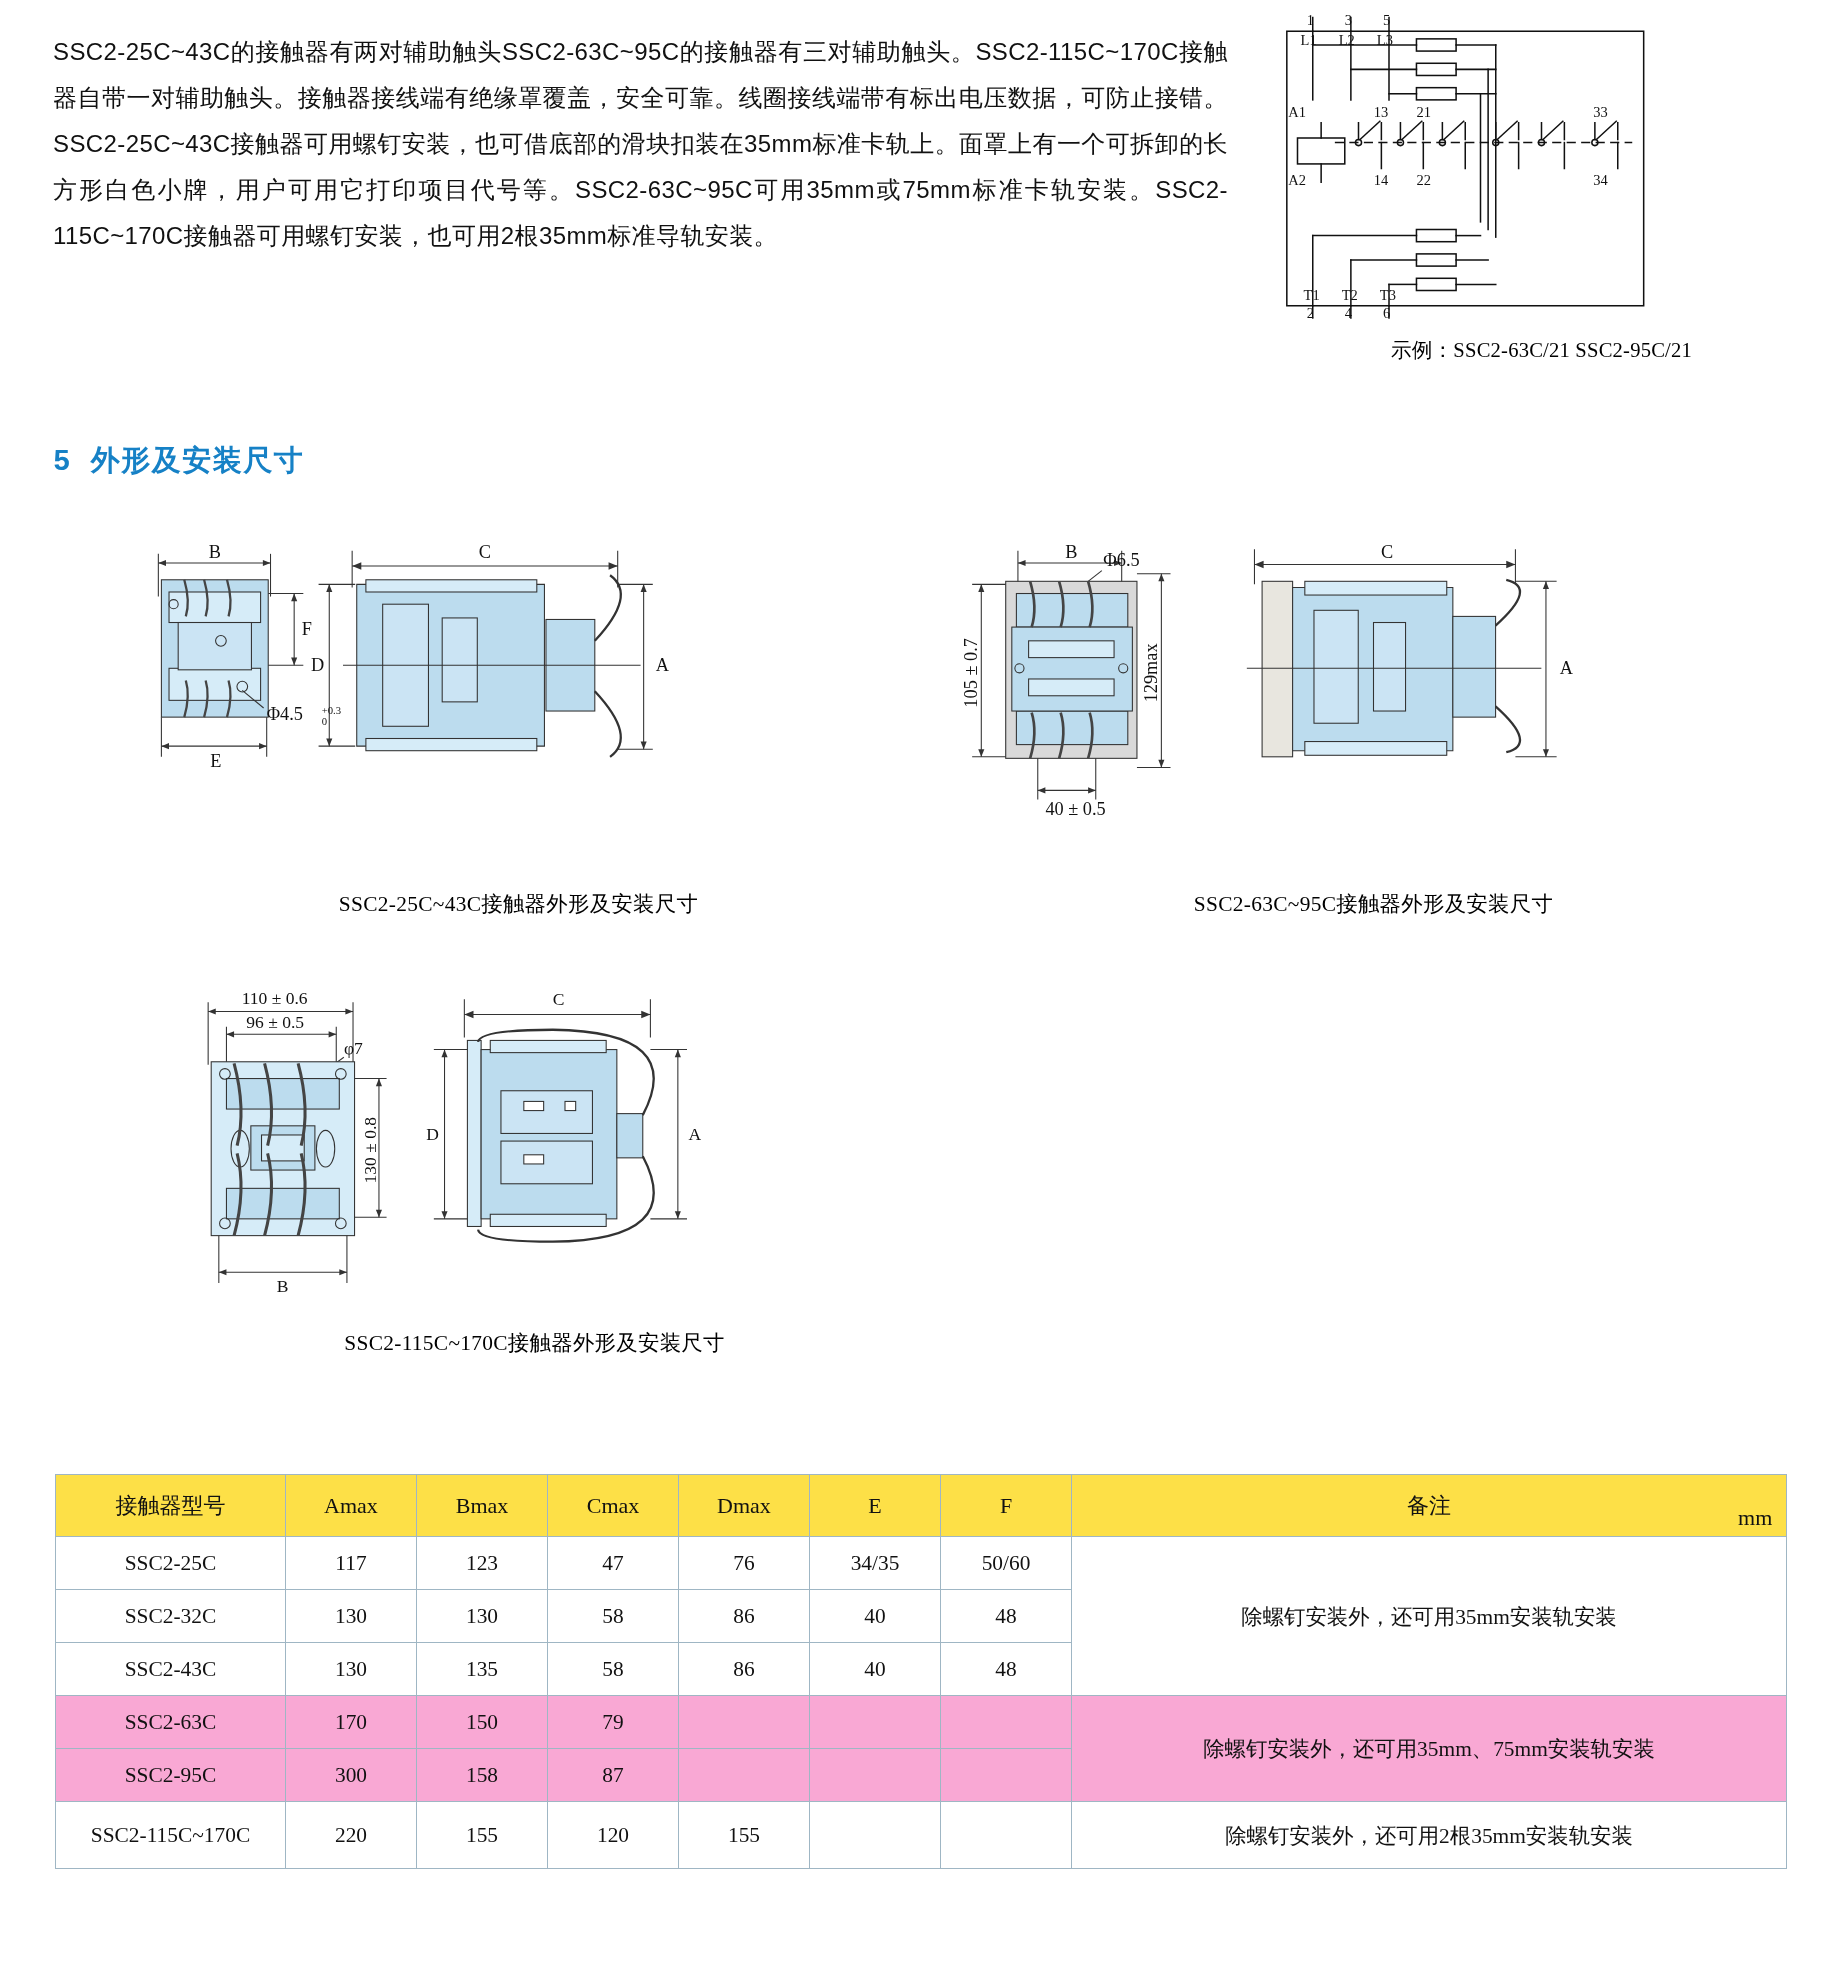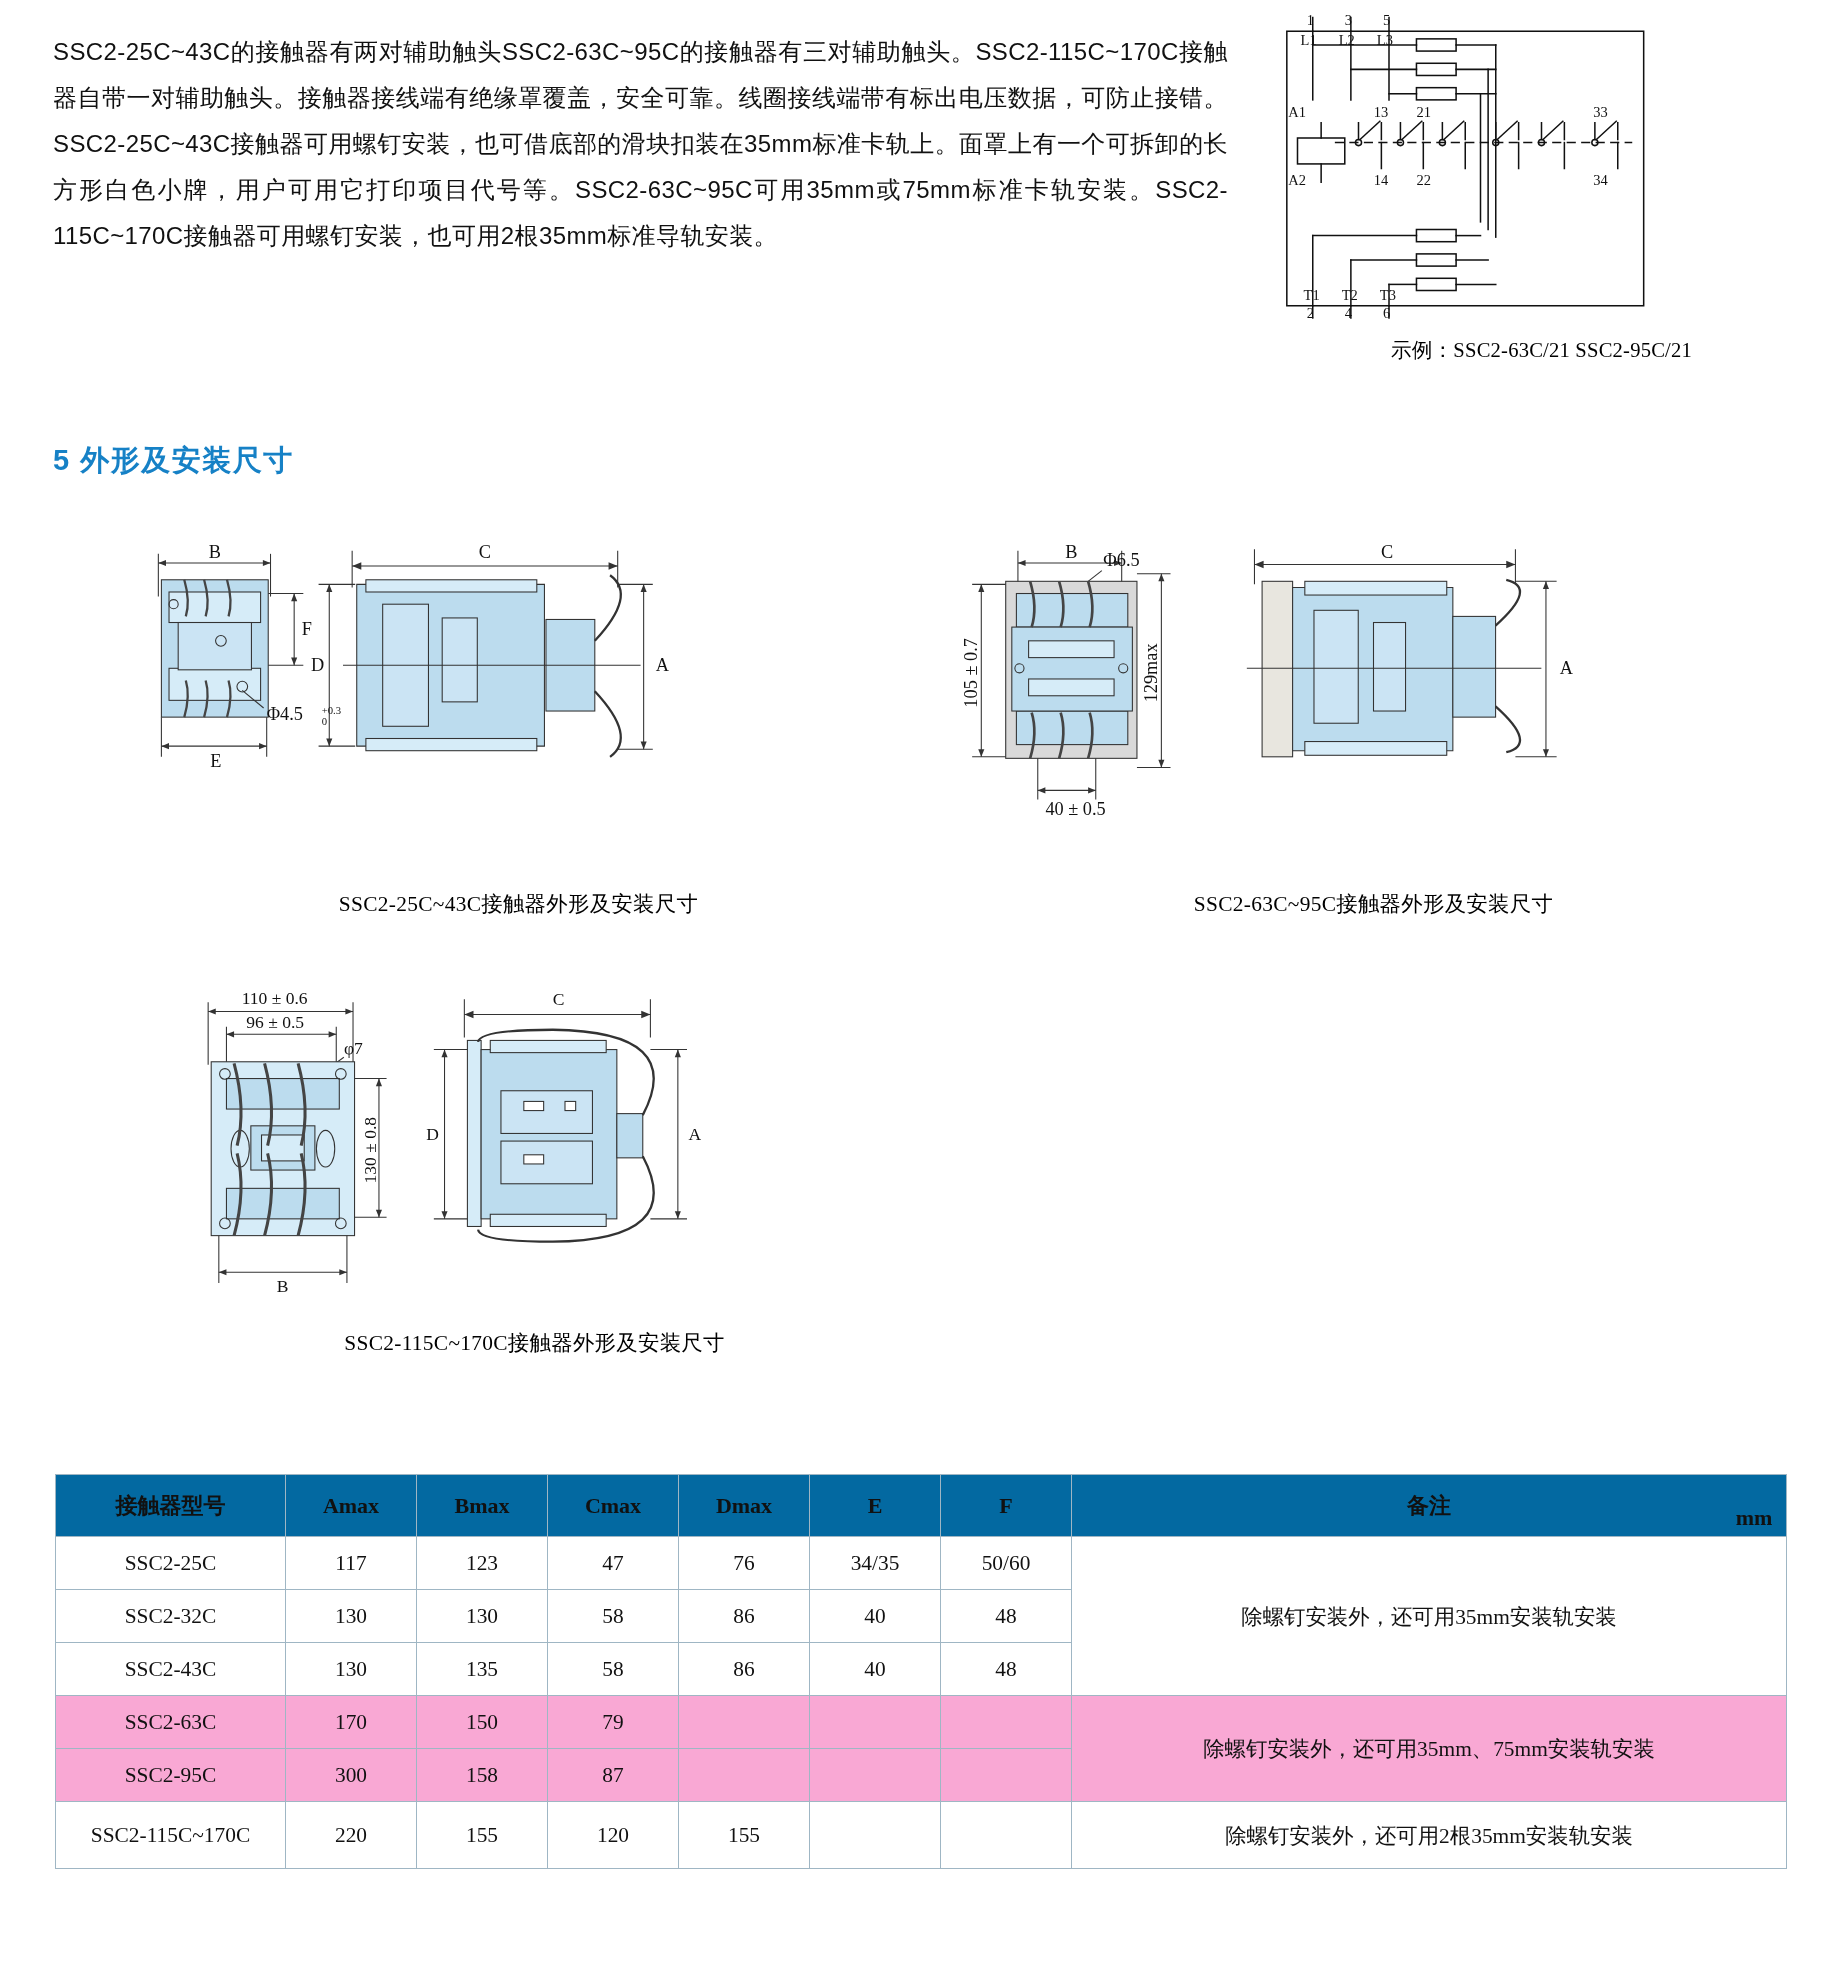--- a/index.html
+++ b/index.html
@@ -52,21 +52,21 @@
     font-size: 20.6px;
     font-family: "Liberation Serif", serif;
     letter-spacing: 0.2px;
   }
 
   
   .section-heading {
     position: absolute;
     left: 53px;
     top: 441px;
-    font-family: Liberation Sans, sans-serif;
+    font-family: Liberation Mono, monospace;
     font-weight: bold;
     font-size: 29px;
     color: #1681c6;
     letter-spacing: 1.5px;
   }
 
   
   .drawing {
     position: absolute;
   }
@@ -92,22 +92,22 @@
   }
   .dim-table th, .dim-table td {
     border: 0.8px solid #9fb6c4;
     text-align: center;
     vertical-align: middle;
     padding: 0;
     height: 52px;
     color: #111;
   }
   .dim-table thead th {
-    background: #0369a1;
-    font-weight: bold;
+    background: #fde047;
+    font-weight: normal;
     height: 61px;
     font-size: 22px;
   }
   .dim-table .row-alt td {
     background: #f9a8d4;
   }
   .dim-table .note-cell {
     font-size: 21.4px;
     padding: 0 10.7px;
   }

